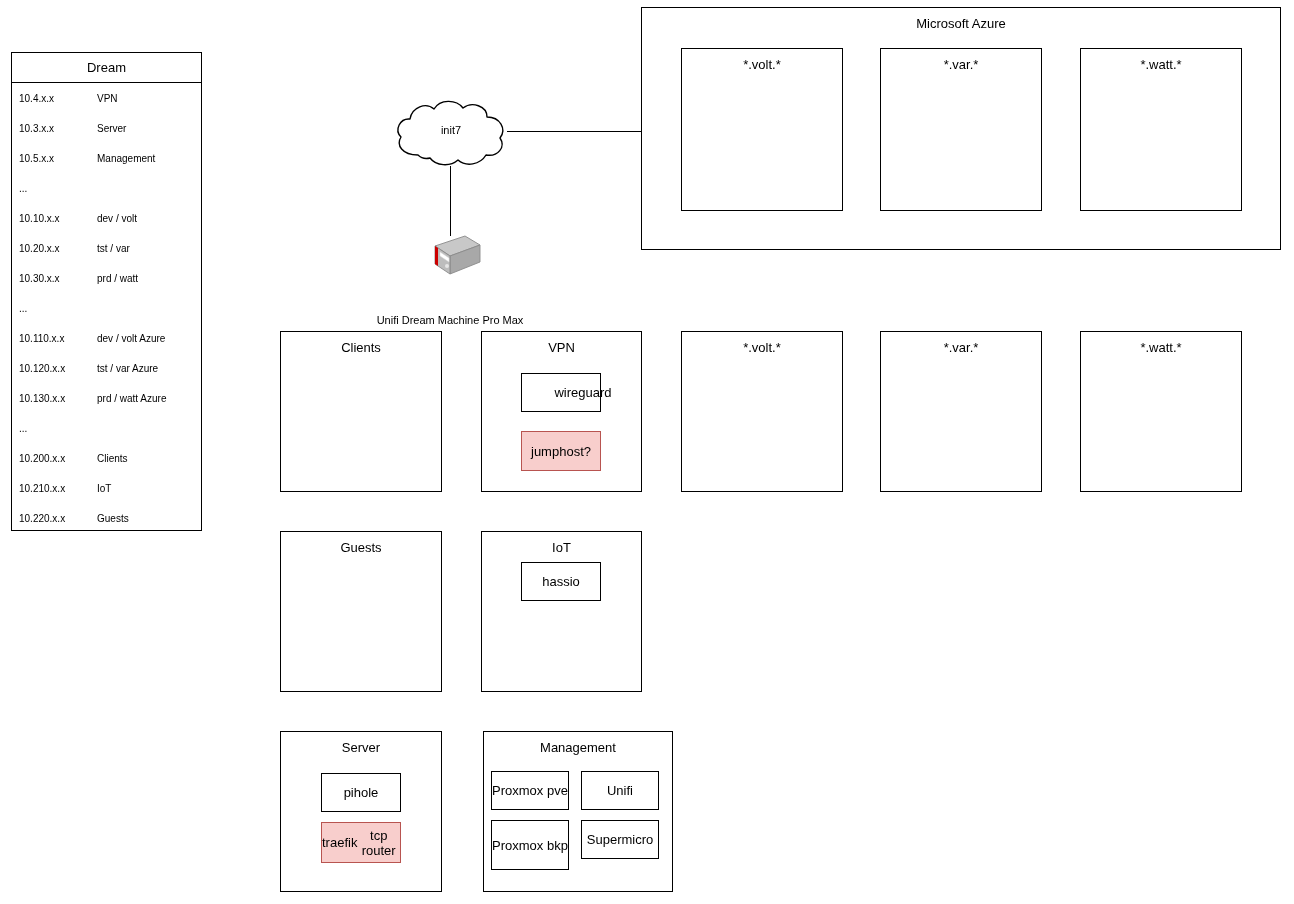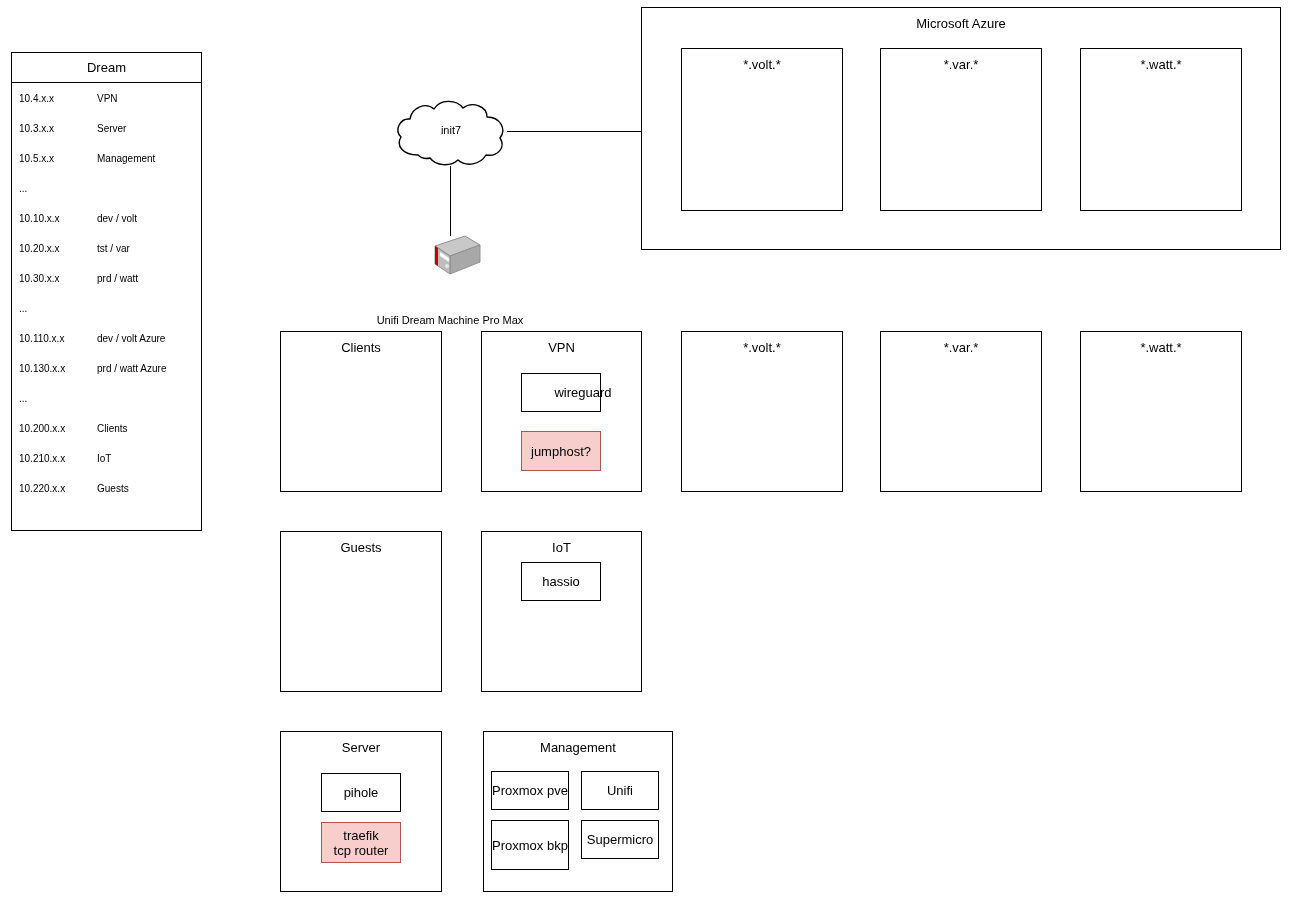--- a/index.html
+++ b/index.html
@@ -185,20 +185,24 @@
     </div>
     <div class="netze-row">
       <span class="netze-cidr">...</span>
       <span class="netze-name"></span>
     </div>
     <div class="netze-row">
       <span class="netze-cidr">10.110.x.x</span>
       <span class="netze-name">dev / volt Azure</span>
     </div>
     <div class="netze-row">
+      <span class="netze-cidr">10.120.x.x</span>
+      <span class="netze-name">tst / var Azure</span>
+    </div>
+    <div class="netze-row">
       <span class="netze-cidr">10.130.x.x</span>
       <span class="netze-name">prd / watt Azure</span>
     </div>
     <div class="netze-row">
       <span class="netze-cidr">...</span>
       <span class="netze-name"></span>
     </div>
     <div class="netze-row">
       <span class="netze-cidr">10.200.x.x</span>
       <span class="netze-name">Clients</span>
@@ -290,21 +294,21 @@
   <div class="node" style="left:521px; top:562px; width:80px; height:39px;">
     <span>hassio</span>
   </div>
 
   <div class="box" style="left:280px; top:731px; width:162px; height:161px;">
     <div class="box-title container-title">Server</div>
   </div>
   <div class="node" style="left:321px; top:773px; width:80px; height:39px;">
     <span>pihole</span>
   </div>
-  <div class="node pink" style="left:321px; top:822px; width:80px; height:41px; flex-direction:column;">
+  <div class="node pink" style="left:321px; top:822px; width:80px; height:41px; ">
     <span>traefik</span>
     <span>tcp router</span>
   </div>
 
   <div class="box" style="left:483px; top:731px; width:190px; height:161px;">
     <div class="box-title container-title">Management</div>
   </div>
   <div class="node" style="left:491px; top:771px; width:78px; height:39px;">
     <span>Proxmox pve</span>
   </div>

